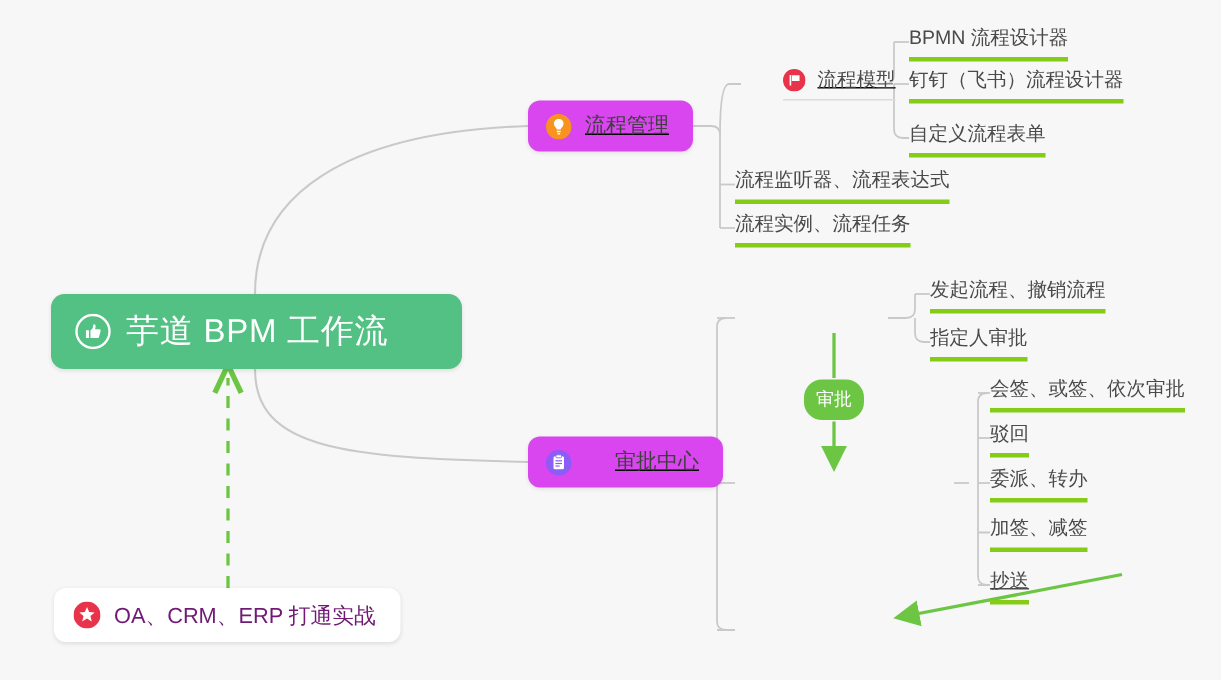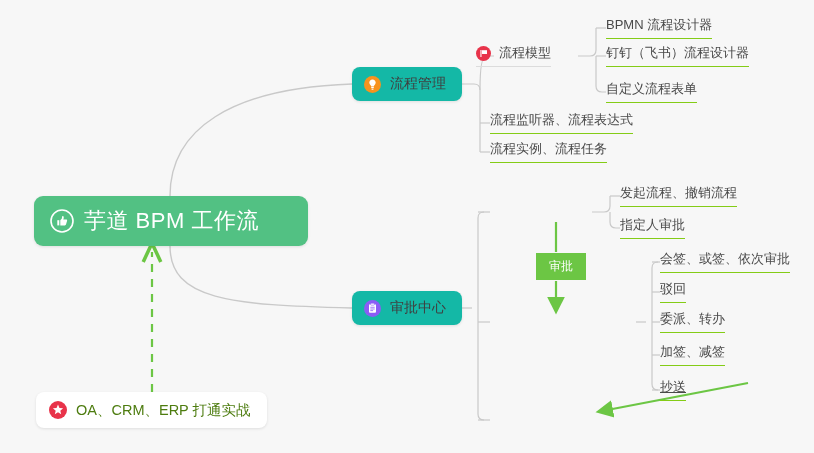--- a/index.html
+++ b/index.html
@@ -47,56 +47,57 @@
     color: #ffffff;
     font-size: 22px;
     letter-spacing: 0.5px;
     margin-left: 10px;
     white-space: nowrap;
   }
 
   
   .branch-node {
     position: absolute;
-    background: #14b8a6;
+    background: #d946ef;
     border-radius: 8px;
     box-shadow: 0 1px 3px rgba(0,0,0,0.10);
     display: flex;
     align-items: center;
     padding: 0 16px 0 12px;
     height: 34px;
     box-sizing: border-box;
     white-space: nowrap;
+    text-decoration: underline;
   }
   .branch-label {
     font-size: 14px;
     color: #3f3f3f;
     margin-left: 9px;
   }
   #branch-liucheng { left: 352px; top: 67px; }
-  #branch-shenpi   { left: 352px; top: 291px; }
+  #branch-shenpi   { left: 352px; top: 291px; gap: 20px; }
 
   
   #node-oa {
     position: absolute;
     left: 36px;
     top: 392px;
     background: #ffffff;
     border-radius: 8px;
     box-shadow: 0 1px 3px rgba(0,0,0,0.10);
     height: 36px;
     display: flex;
     align-items: center;
     padding: 0 16px 0 13px;
     box-sizing: border-box;
     white-space: nowrap;
   }
   #node-oa .branch-label {
     font-size: 14.5px;
-    color: #4d7c0f;
+    color: #701a75;
   }
 
   
   .icon {
     display: inline-flex;
     align-items: center;
     justify-content: center;
     flex: 0 0 auto;
   }
   .icon svg { display: block; }
@@ -116,33 +117,33 @@
     color: #4a4a4a;
   }
   .sub-node.with-icon .sub-label { margin-left: 8px; }
 
   .leaf-node {
     position: absolute;
     white-space: nowrap;
     font-size: 13px;
     color: #4a4a4a;
     padding-bottom: 4px;
-    border-bottom: 1px solid #84cc16;
+    border-bottom: 3px solid #84cc16;
     box-sizing: border-box;
   }
 
   
   #chip-shenpi {
     position: absolute;
     left: 536px;
     top: 253px;
-    width: 50px;
+    width: 40px;
     height: 27px;
     background: #6cc644;
-    border-radius: 0;
+    border-radius: 12px;
     display: flex;
     align-items: center;
     justify-content: center;
   }
   #chip-shenpi .chip-label {
     color: #ffffff;
     font-size: 12px;
   }
 </style>
 </head>
@@ -219,21 +220,21 @@
         <path d="M8.5 3.4 C6.6 3.4 5.3 4.8 5.3 6.5 C5.3 7.7 6.0 8.5 6.6 9.2
                  C6.95 9.6 7.1 9.9 7.1 10.4 L9.9 10.4 C9.9 9.9 10.05 9.6 10.4 9.2
                  C11.0 8.5 11.7 7.7 11.7 6.5 C11.7 4.8 10.4 3.4 8.5 3.4 Z" fill="#ffffff"></path>
         <rect x="7.1" y="11.1" width="2.8" height="1.1" rx="0.5" fill="#ffffff"></rect>
         <rect x="7.5" y="12.7" width="2.0" height="1.0" rx="0.5" fill="#ffffff"></rect>
       </svg>
     </span>
     <span class="branch-label">流程管理</span>
   </div>
 
-  <div class="sub-node with-icon" style="left:476px; top:44px;">
+  <div class="sub-node with-icon" style="left:522px; top:44px;text-decoration:underline;">
     <span class="icon">
       <svg width="15" height="15" viewBox="0 0 15 15">
         <circle cx="7.5" cy="7.5" r="7.5" fill="#e8334a"></circle>
         <rect x="4.4" y="4.0" width="1.1" height="7.0" fill="#ffffff"></rect>
         <path d="M5.9 4.2 L11.0 4.2 L11.0 8.0 L5.9 8.0 Z" fill="#ffffff"></path>
       </svg>
     </span>
     <span class="sub-label">流程模型</span>
   </div>
 

